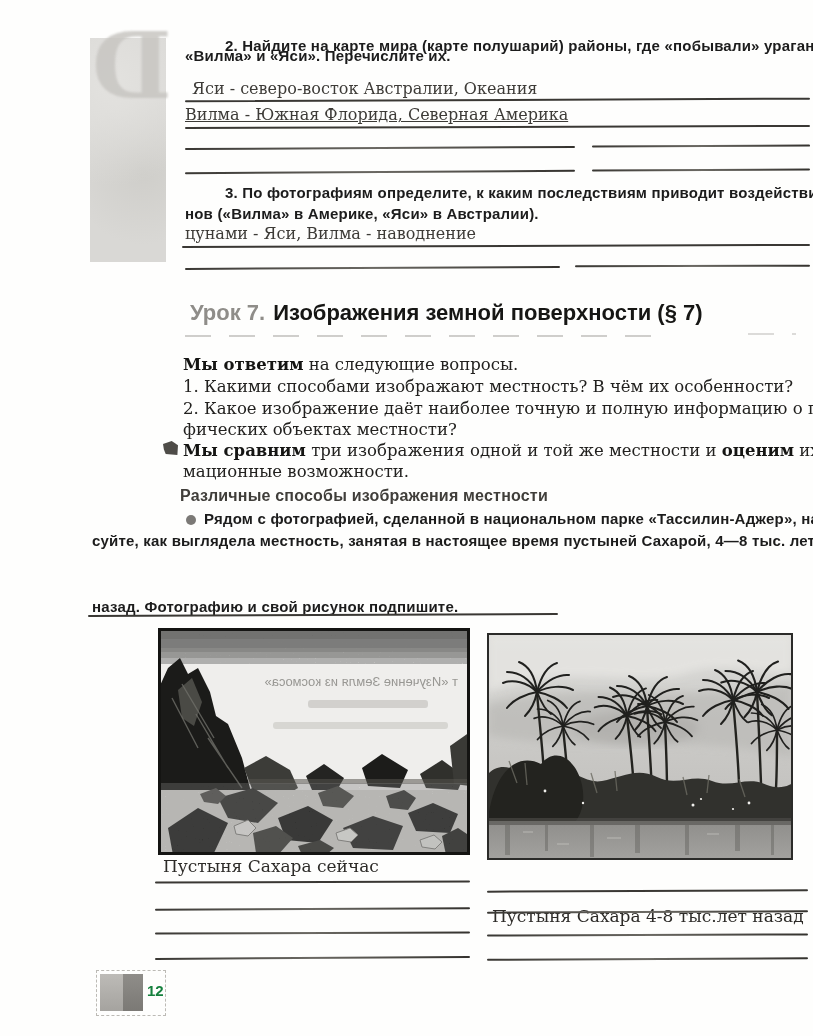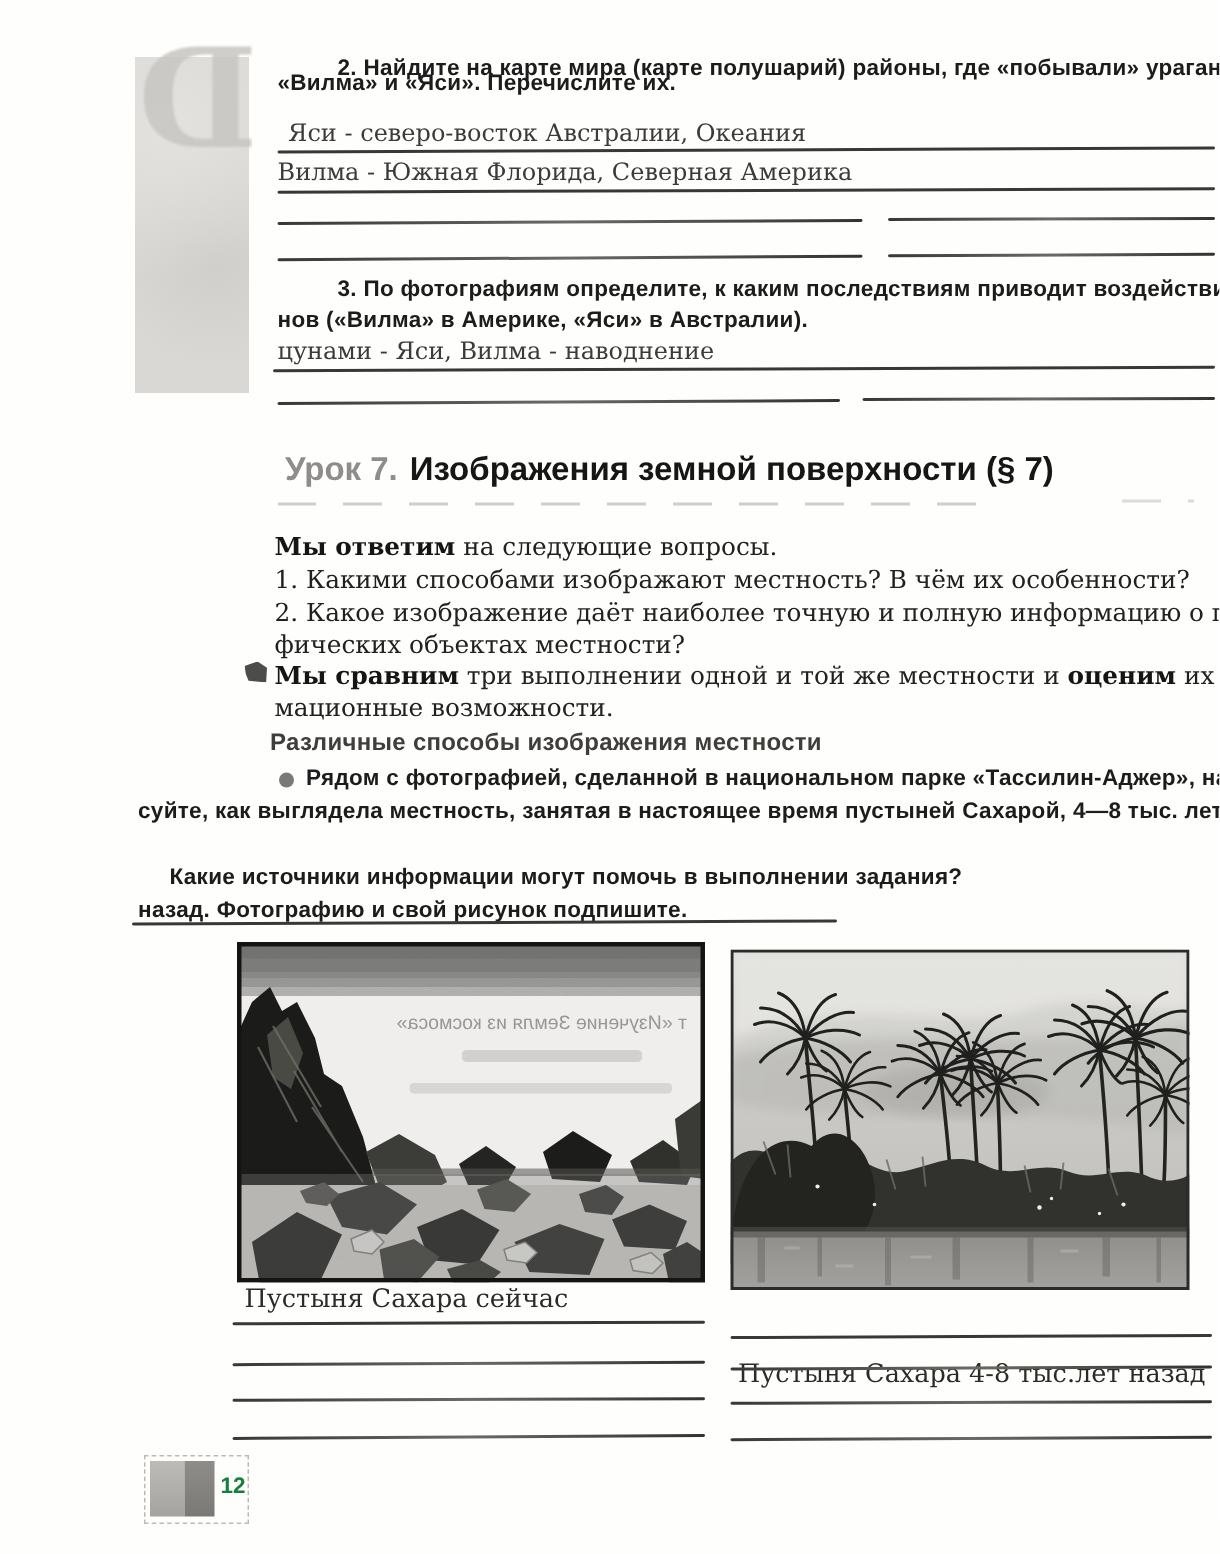--- a/index.html
+++ b/index.html
@@ -54,21 +54,21 @@
 
 <div class="page">
 
   <div class="band"></div>
   <div class="bleed-letter">D</div>
 
   <div class="sans15" style="left:225px;top:36px;">2. Найдите на карте мира (карте полушарий) районы, где «побывали» ураганы</div>
   <div class="sans15" style="left:185px;top:46px;">«Вилма» и «Яси». Перечислите их.</div>
   <div class="ans" style="left:192px;top:79px;">Яси - северо-восток Австралии, Океания</div>
   <div class="rule" style="left:185px;top:99px;width:625px;transform:rotate(-0.25deg);"></div>
-  <div class="ans" style="left:185px;top:105px;">Вилма - Южная Флорида, Северная Америка</div>
+  <div class="ans" style="left:185px;top:105px;text-decoration:underline;">Вилма - Южная Флорида, Северная Америка</div>
   <div class="rule" style="left:185px;top:126px;width:625px;transform:rotate(-0.2deg);"></div>
   <div class="rule light" style="left:185px;top:147px;width:390px;transform:rotate(-0.3deg);"></div>
   <div class="rule light" style="left:592px;top:145px;width:218px;transform:rotate(-0.2deg);"></div>
   <div class="rule light" style="left:185px;top:171px;width:390px;transform:rotate(-0.35deg);"></div>
   <div class="rule light" style="left:592px;top:169px;width:218px;transform:rotate(-0.25deg);"></div>
 
   <div class="sans15" style="left:225px;top:183px;">3. По фотографиям определите, к каким последствиям приводит воздействие урага-</div>
   <div class="sans15" style="left:185px;top:204px;">нов («Вилма» в Америке, «Яси» в Австралии).</div>
   <div class="ans" style="left:185px;top:224px;">цунами - Яси, Вилма - наводнение</div>
   <div class="rule" style="left:182px;top:245px;width:628px;transform:rotate(-0.2deg);"></div>
@@ -79,29 +79,28 @@
     <span class="lbl">Урок 7.</span><span class="ttl">Изображения земной поверхности (§ 7)</span>
   </div>
   <div class="dashrule" style="left:185px;top:335px;width:470px;"></div>
   <div class="dashrule" style="left:748px;top:333px;width:48px;opacity:.4;"></div>
 
   <div class="serif16" style="left:183px;top:354px;"><b>Мы ответим</b><span> на следующие вопросы.</span></div>
   <div class="serif16" style="left:183px;top:376px;">1. Какими способами изображают местность? В чём их особенности?</div>
   <div class="serif16" style="left:183px;top:398px;">2. Какое изображение даёт наиболее точную и полную информацию о геогра-</div>
   <div class="serif16" style="left:183px;top:419px;">фических объектах местности?</div>
   <div class="bookmark"></div>
-  <div class="serif16" style="left:183px;top:440px;"><b>Мы сравним</b><span> три выполнении одной и той же местности и </span><b>оценим</b><span> их инфор-</span></div>
+  <div class="serif16" style="left:183px;top:440px;"><b>Мы сравним</b><span> три изображения одной и той же местности и </span><b>оценим</b><span> их инфор-</span></div>
   <div class="serif16" style="left:183px;top:461px;">мационные возможности.</div>
 
   <div class="sec-head">Различные способы изображения местности</div>
   <div class="bullet"></div>
   <div class="sans15" style="left:204px;top:509px;">Рядом с фотографией, сделанной в национальном парке «Тассилин-Аджер», нари-</div>
   <div class="sans15" style="left:92px;top:531px;">суйте, как выглядела местность, занятая в настоящее время пустыней Сахарой, 4—8 тыс. лет</div>
   <div class="sans15" style="left:92px;top:553px;margin-top:44px;">назад. Фотографию и свой рисунок подпишите.</div>
-  <div class="sans15" style="left:113px;top:575px;">Какие источники информации могут помочь в выполнении задания?</div>
   <div class="rule" style="left:88px;top:614px;width:470px;transform:rotate(-0.25deg);"></div>
 
   <svg class="photo" style="left:158px;top:628px;" width="312" height="227" viewBox="0 0 312 227">
     <defs>
       <filter id="gr" x="0" y="0" width="100%" height="100%">
         <feTurbulence type="fractalNoise" baseFrequency="0.7" numOctaves="2" result="n"></feTurbulence>
         <feColorMatrix in="n" type="matrix" values="0 0 0 0 0.2  0 0 0 0 0.2  0 0 0 0 0.2  0.9 0.9 0.9 0 0"></feColorMatrix>
       </filter>
     </defs>
     <rect x="0" y="0" width="312" height="227" fill="#efeeec"></rect>

